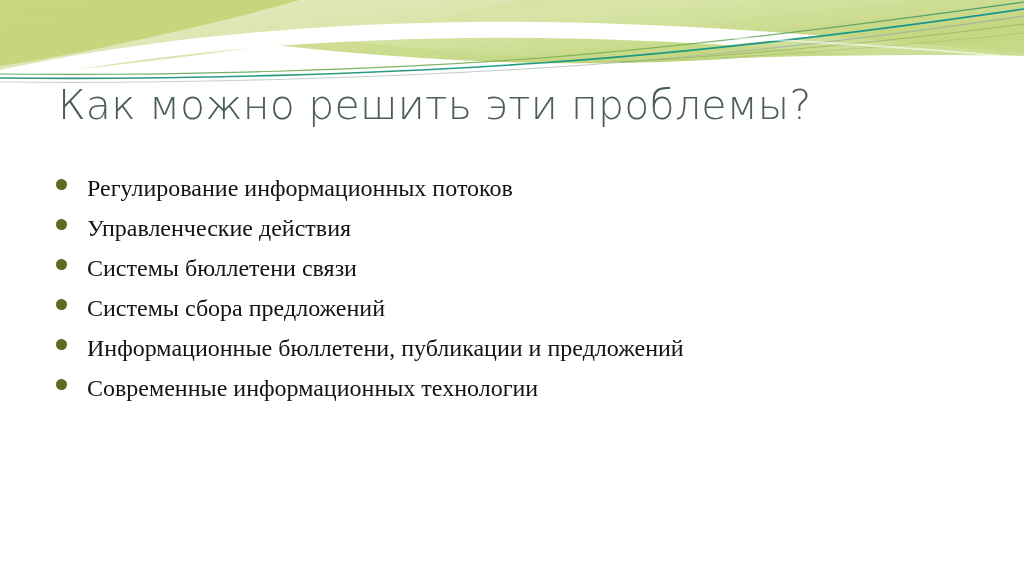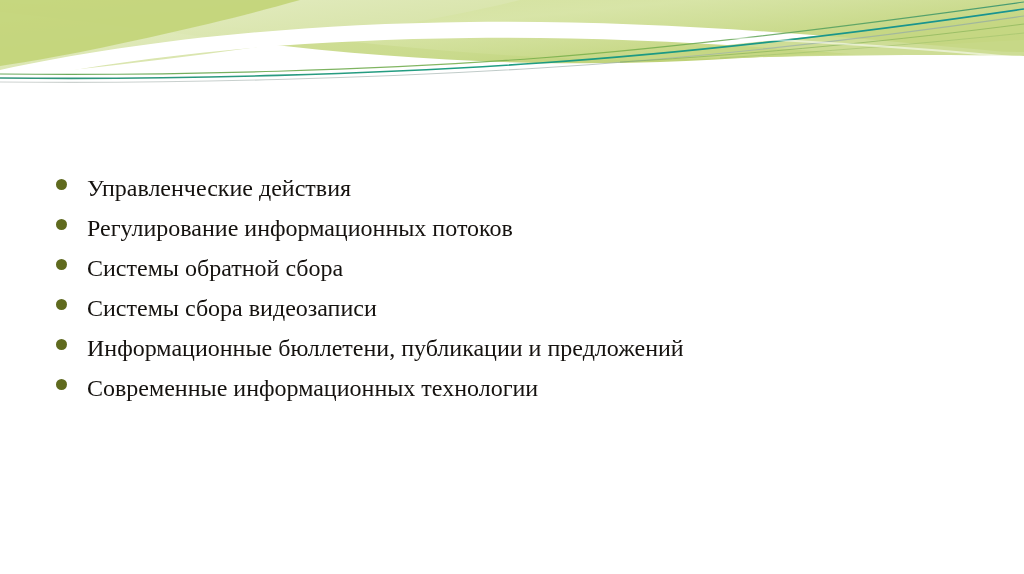--- a/index.html
+++ b/index.html
@@ -135,37 +135,38 @@
       <path d="M1024,2 C880,22 700,46 540,58 C380,70 180,76 0,74" fill="none" stroke="url(#gradGreenLine)" stroke-width="1.1" opacity="0.85"></path>
       <path d="M1024,9 C880,30 700,52 540,63 C380,74 180,80 0,78" fill="none" stroke="url(#gradTeal)" stroke-width="1.6" opacity="0.95"></path>
       <path d="M1024,16 C880,37 700,58 540,68 C380,78 180,84 0,82" fill="none" stroke="url(#gradGray)" stroke-width="1.1" opacity="0.7"></path>
       <path d="M1024,24 C900,40 760,54 620,62" fill="none" stroke="#7fae52" stroke-width="1" opacity="0.6"></path>
       <path d="M1024,33 C920,44 820,52 720,58" fill="none" stroke="#9cbf6a" stroke-width="1" opacity="0.55"></path>
 
       <path d="M40,66 C200,40 380,28 560,32 C740,36 900,46 1024,58" fill="none" stroke="#ffffff" stroke-width="2" opacity="0.55"></path>
     </svg>
   </div>
 
+  <h1 class="slide-title">Как можно решить эти проблемы?</h1>
 
   <ul class="bullet-list">
+    <li class="bullet-item">
+      <span class="bullet-marker"></span>
+      <span class="bullet-text">Регулирование информационных потоков</span>
+    </li>
     <li class="bullet-item">
       <span class="bullet-marker"></span>
       <span class="bullet-text">Управленческие действия</span>
     </li>
     <li class="bullet-item">
       <span class="bullet-marker"></span>
-      <span class="bullet-text">Регулирование информационных потоков</span>
+      <span class="bullet-text">Системы бюллетени связи</span>
     </li>
     <li class="bullet-item">
       <span class="bullet-marker"></span>
-      <span class="bullet-text">Системы обратной сбора</span>
-    </li>
-    <li class="bullet-item">
-      <span class="bullet-marker"></span>
-      <span class="bullet-text">Системы сбора видеозаписи</span>
+      <span class="bullet-text">Системы сбора предложений</span>
     </li>
     <li class="bullet-item">
       <span class="bullet-marker"></span>
       <span class="bullet-text">Информационные бюллетени, публикации и предложений</span>
     </li>
     <li class="bullet-item">
       <span class="bullet-marker"></span>
       <span class="bullet-text">Современные информационных технологии</span>
     </li>
   </ul>

